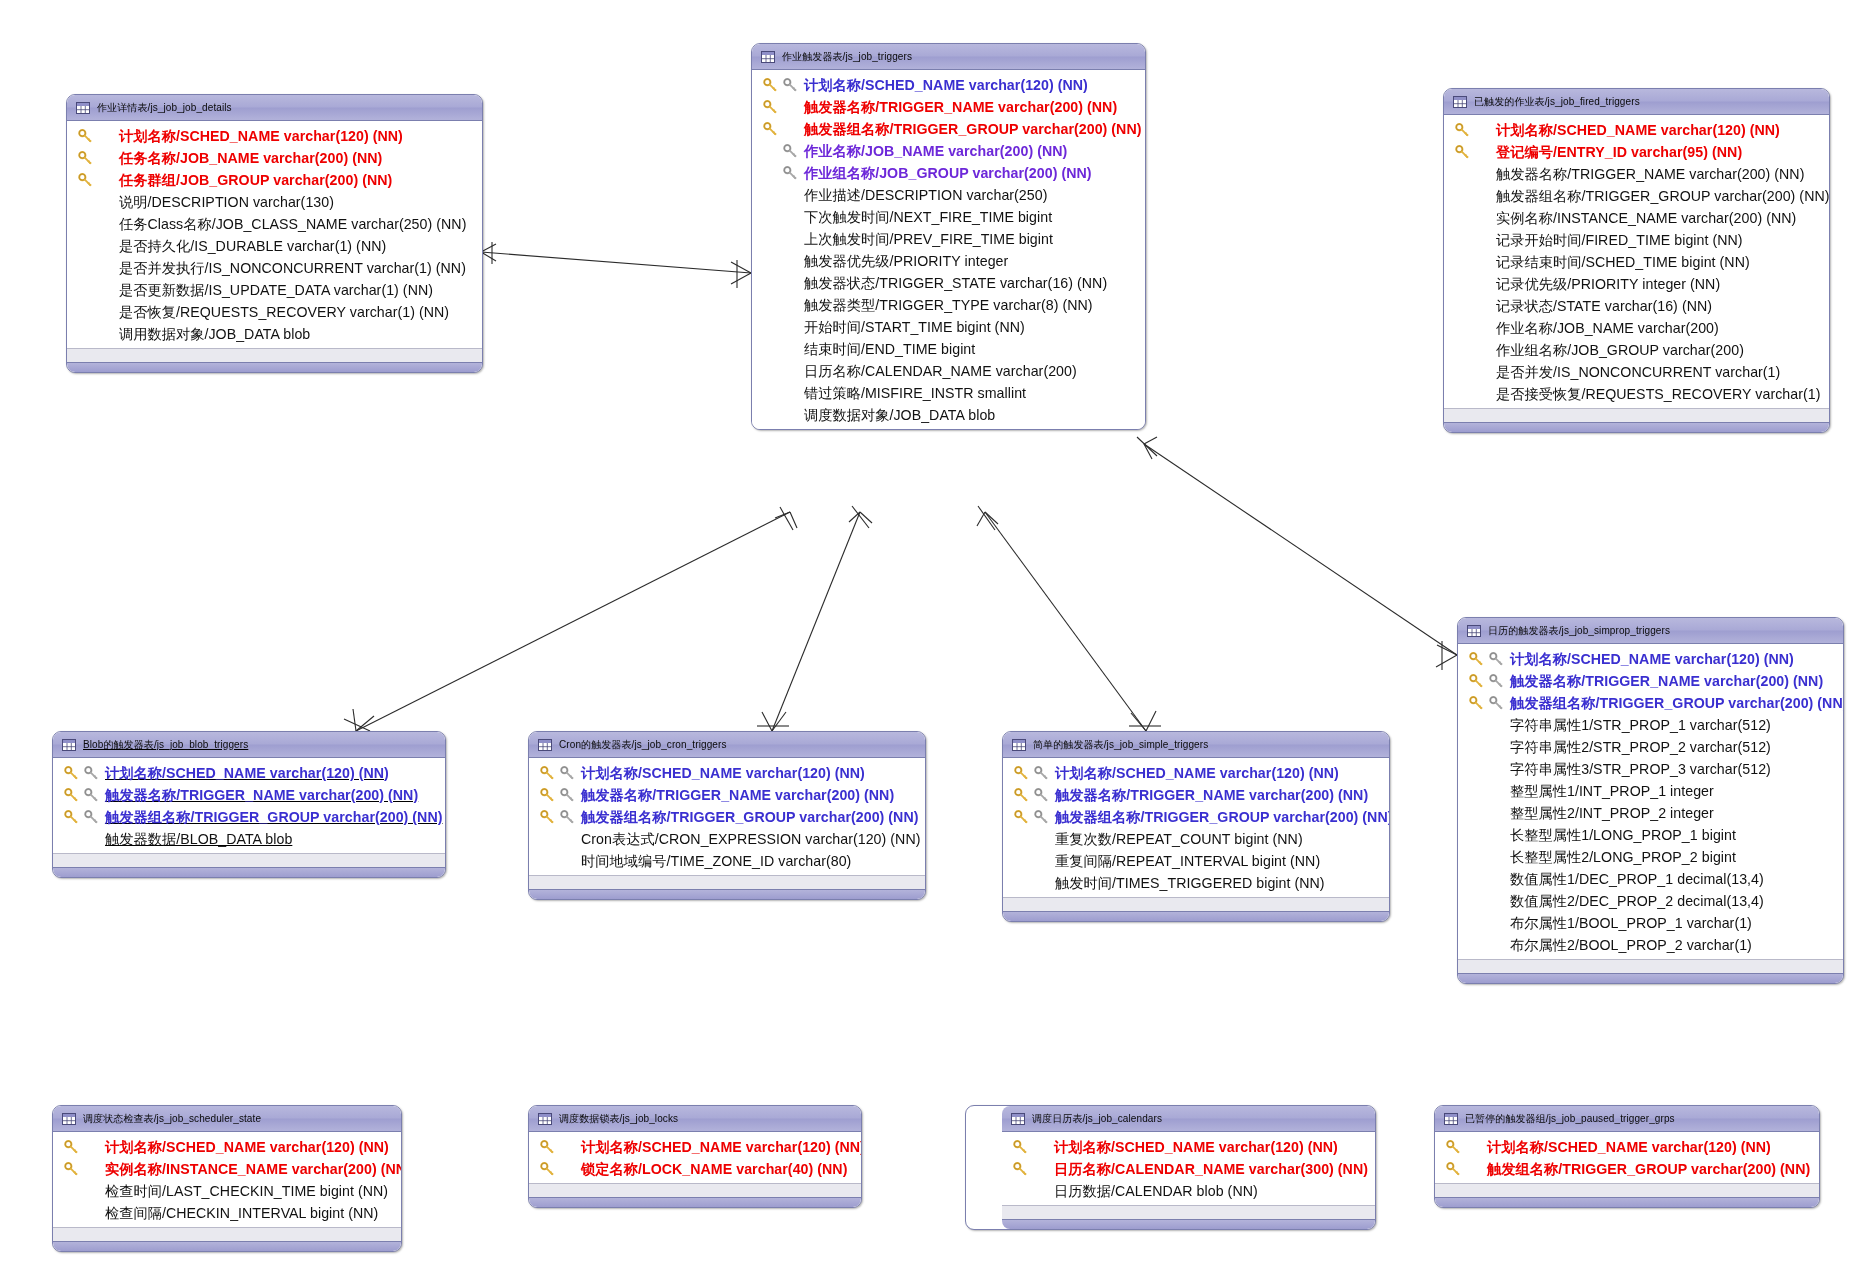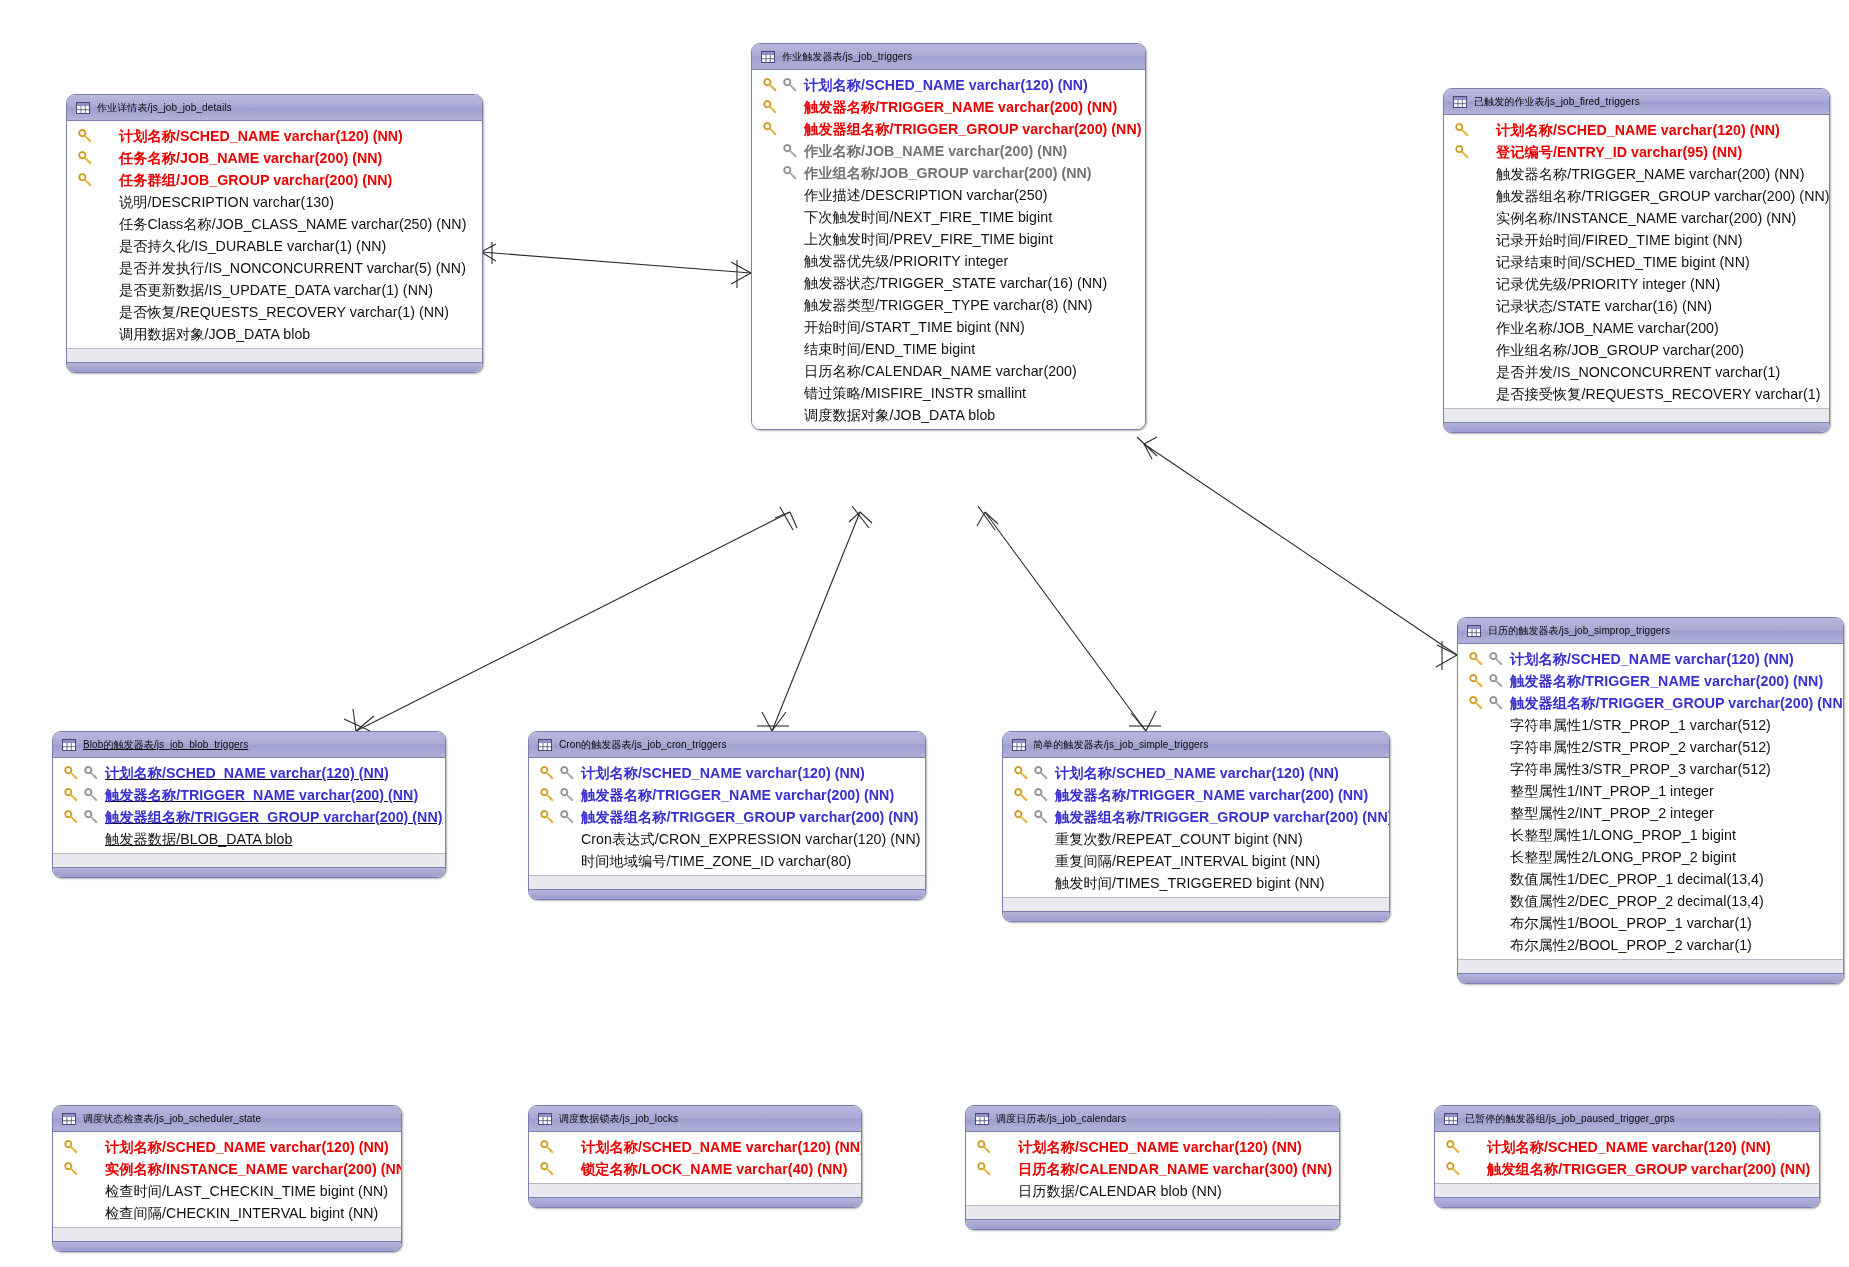--- a/index.html
+++ b/index.html
@@ -69,21 +69,21 @@
   }
   .key-icon{width:15px;height:15px;display:block;}
   .attr-text{
     font-size:14.2px;
     color:#101010;
     padding-left:4px;
     letter-spacing:.05px;
   }
   .attr-text.red{color:#ee0000;font-weight:bold;}
   .attr-text.blue{color:#3a2fd0;font-weight:bold;}
-  .attr-text.green{color:#737373;font-weight:bold;}
+  .attr-text.green{color:#6d28d9;font-weight:bold;}
   .attr-text.plain{color:#111111;font-weight:normal;}
   .tbl-footer{
     height:13px;
     background:#e9e9ef;
     border-top:1px solid #b9b9c9;
   }
   .tbl-footbar{
     height:9px;
     background:linear-gradient(to bottom,#b3b3da,#9d9dcf);
     border-top:1px solid #7b7fae;
@@ -211,21 +211,21 @@
             <span class="attr-text plain">任务Class名称/JOB_CLASS_NAME varchar(250) (NN)</span>
           </div>
           <div class="attr-row">
             <span class="keyslot"></span>
             <span class="keyslot"></span>
             <span class="attr-text plain">是否持久化/IS_DURABLE varchar(1) (NN)</span>
           </div>
           <div class="attr-row">
             <span class="keyslot"></span>
             <span class="keyslot"></span>
-            <span class="attr-text plain">是否并发执行/IS_NONCONCURRENT varchar(5) (NN)</span>
+            <span class="attr-text plain">是否并发执行/IS_NONCONCURRENT varchar(1) (NN)</span>
           </div>
           <div class="attr-row">
             <span class="keyslot"></span>
             <span class="keyslot"></span>
             <span class="attr-text plain">是否更新数据/IS_UPDATE_DATA varchar(1) (NN)</span>
           </div>
           <div class="attr-row">
             <span class="keyslot"></span>
             <span class="keyslot"></span>
             <span class="attr-text plain">是否恢复/REQUESTS_RECOVERY varchar(1) (NN)</span>
@@ -975,21 +975,21 @@
               </svg>
             </span>
             <span class="keyslot"></span>
             <span class="attr-text red">锁定名称/LOCK_NAME varchar(40) (NN)</span>
           </div>
         </div>
   <div class="tbl-footer"></div>
         <div class="tbl-footbar"></div>
       </div>
 
-  <div class="table-box" style="left: 965px; top: 1105px; width: 373px;">
+  <div class="table-box" style="left: 965px; top: 1105px; width: 373px; padding-left: 36px;">
     <div class="tbl-header">
       <svg class="grid-icon" viewBox="0 0 14 12">
         <rect x="0.5" y="0.5" width="13" height="11" fill="#ffffff" stroke="#4a4a7a"></rect>
         <rect x="1" y="1" width="12" height="3" fill="#8f8fc8"></rect>
         <line x1="5" y1="4" x2="5" y2="11.5" stroke="#4a4a7a" stroke-width="0.8"></line>
         <line x1="9.3" y1="4" x2="9.3" y2="11.5" stroke="#4a4a7a" stroke-width="0.8"></line>
         <line x1="0.5" y1="7.7" x2="13.5" y2="7.7" stroke="#4a4a7a" stroke-width="0.8"></line>
       </svg>
       <span class="tbl-title">调度日历表/js_job_calendars</span>
     </div>

